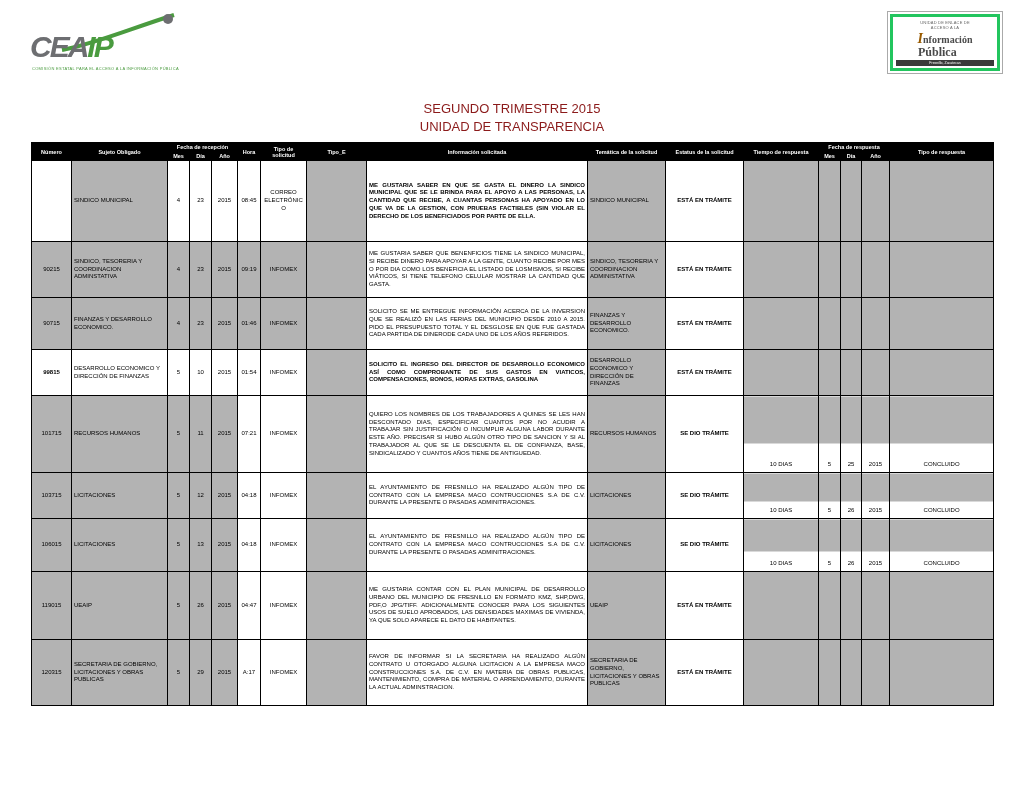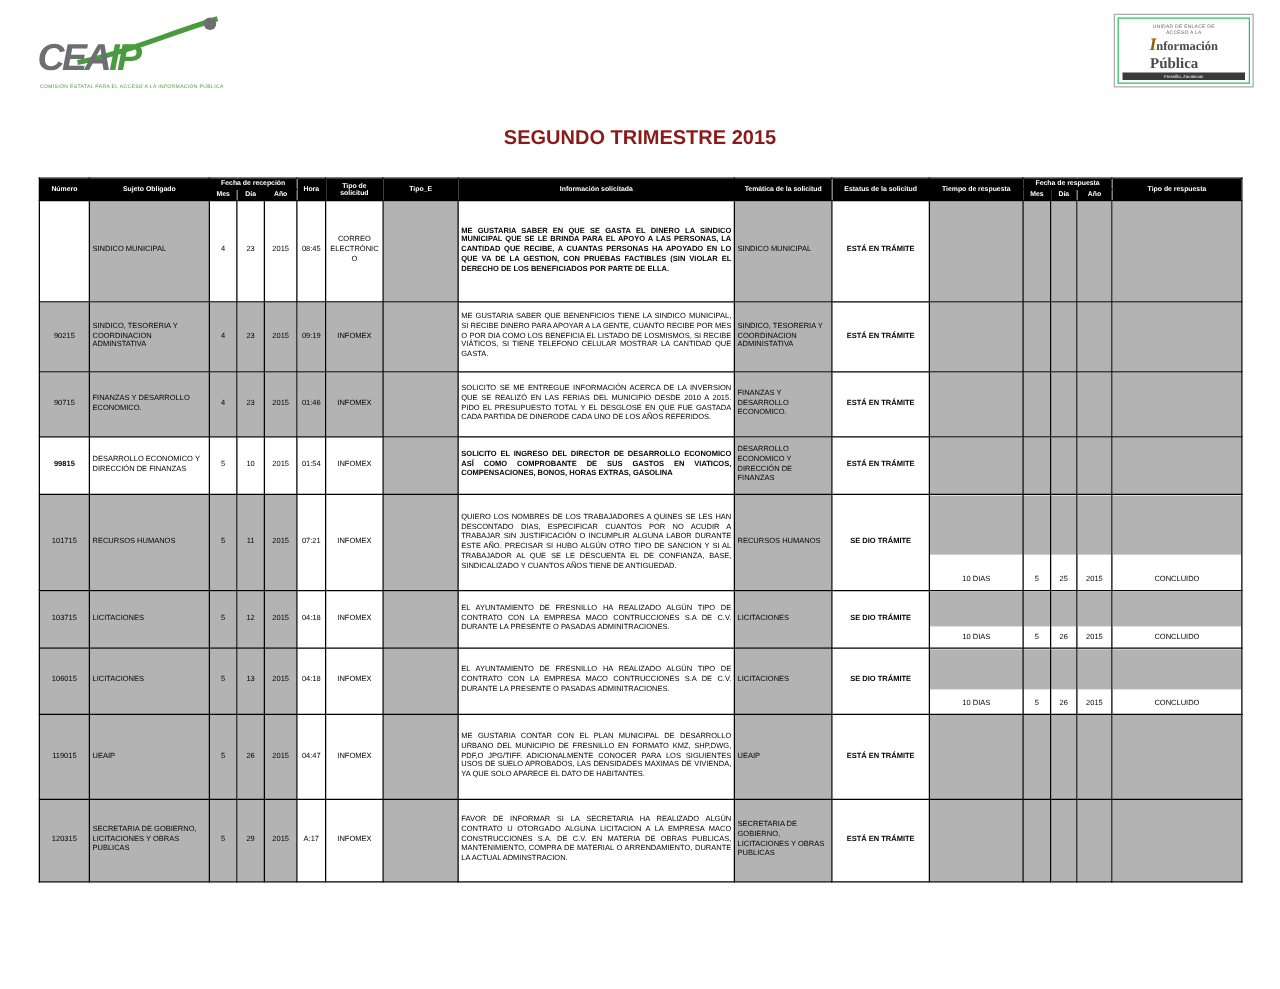--- a/index.html
+++ b/index.html
@@ -12,33 +12,33 @@
   .ceaip{position:absolute;left:30px;top:14px;width:150px;height:62px;}
   .ceaip-swoosh{position:absolute;left:30px;top:-2px;}
   .ceaip-word{position:absolute;left:0;top:18px;font-style:italic;font-weight:bold;
     font-size:30px;letter-spacing:-2px;line-height:1;white-space:nowrap;}
   .ceaip-word .w1{color:var(--logo-gray,#6d6e71);}
   .ceaip-word .w2{color:var(--logo-green,#4a9b3f);}
   .ceaip-tag{position:absolute;left:2px;top:52px;font-size:4px;letter-spacing:.3px;
     color:var(--logo-green,#4a9b3f);white-space:nowrap;}
 
   .ue{position:absolute;right:24px;top:14px;width:98px;background:#fff;
-    border:1px solid #22c55e;outline:1px solid #aaa;outline-offset:2px;
+    border:3px solid #22c55e;outline:1px solid #aaa;outline-offset:2px;
     padding:3px 3px 2px;text-align:center;}
   .ue-top{font-size:4px;color:#666;line-height:1.35;text-transform:uppercase;letter-spacing:.2px;}
   .ue-name{font-family:"Liberation Serif",serif;color:#4a4a4a;font-weight:bold;
     font-size:10px;line-height:1;margin-top:1px;white-space:nowrap;}
   .ue-i{font-size:14px;font-style:italic;color:var(--info-accent,#9a5b00);}
   .ue-name2{font-family:"Liberation Serif",serif;color:#4a4a4a;font-weight:bold;
     font-size:12px;line-height:1;margin-left:22px;text-align:left;}
   .ue-band{background:#3a3a3a;color:#fff;font-size:3.5px;margin-top:2px;padding:1.5px 0 1px;}
 
   
   .titles{position:absolute;top:100px;left:0;width:100%;text-align:center;}
-  .title{font-size:16px;font-weight:bold;color:var(--title-color,#8B1A1A);line-height:1.35;}
+  .title{font-size:13px;font-weight:normal;color:var(--title-color,#8B1A1A);line-height:1.35;}
 
   
   table{position:absolute;top:142px;left:31px;width:962px;border-collapse:collapse;table-layout:fixed;}
   th,td{border:1px solid #000;overflow:hidden;}
   thead th{background:var(--header-bg,#000);color:#fff;font-size:5.5px;font-weight:bold;
     text-align:center;padding:1px;line-height:1.1;}
   thead tr{height:8px;}
   td{font-size:6px;line-height:1.3;padding:1px 2px;vertical-align:middle;word-wrap:break-word;}
   td.gray{background:var(--cell-gray,#b3b3b3);}
   td.split{background:linear-gradient(to bottom,var(--cell-gray,#b3b3b3) 0,
@@ -76,20 +76,21 @@
   <div class="ue-top">ACCESO A LA</div>
   <div class="ue-name">
     <span class="ue-i">I</span><span>nformación</span>
   </div>
   <div class="ue-name2">Pública</div>
   <div class="ue-band">Fresnillo, Zacatecas</div>
 </div>
 
 <div class="titles">
   <div class="title">SEGUNDO TRIMESTRE 2015</div>
+  <div class="title">UNIDAD DE TRANSPARENCIA</div>
 </div>
 
 <table>
   <colgroup>
     <col style="width:40px">
       <col style="width:96px">
       <col style="width:22px">
       <col style="width:22px">
     <col style="width:26px">
       <col style="width:23px">

